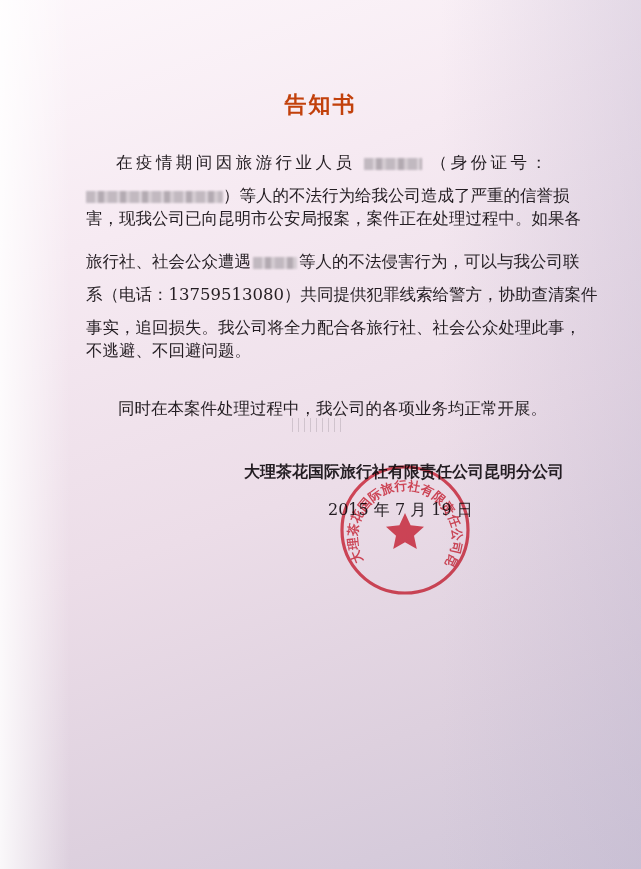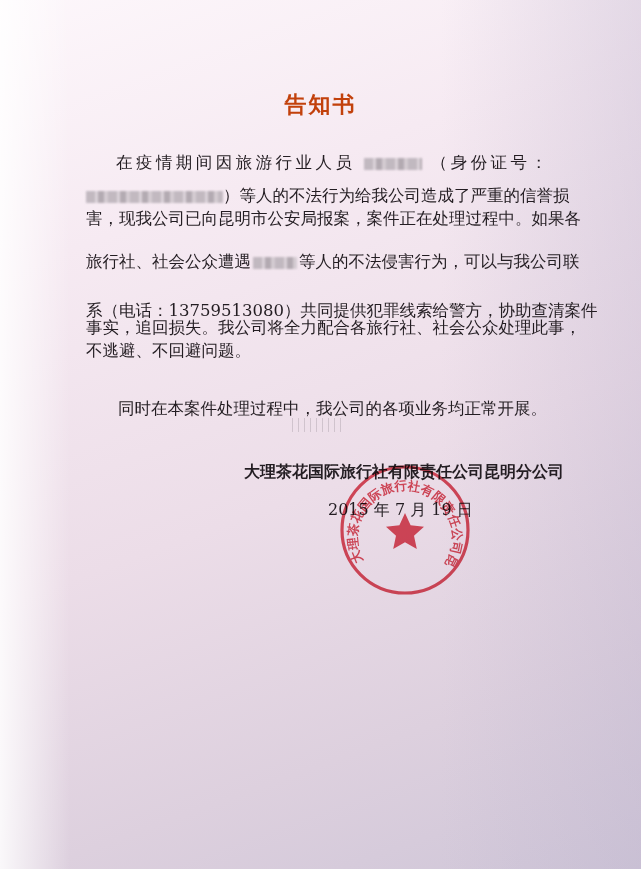--- a/index.html
+++ b/index.html
@@ -70,21 +70,21 @@
 <div class="line" style="top:185px;">
   <span class="redact" style="width:137px;"></span><span>）等人的不法行为给我公司造成了严重的信誉损</span>
 </div>
 
 <div class="line" style="top:208px;">害，现我公司已向昆明市公安局报案，案件正在处理过程中。如果各</div>
 
 <div class="line" style="top:251px;">
   <span>旅行社、社会公众遭遇</span><span class="redact" style="width:44px; margin:0 2px;"></span><span>等人的不法侵害行为，可以与我公司联</span>
 </div>
 
-<div class="line" style="top:284px;margin-top:16px;">系（电话：13759513080）共同提供犯罪线索给警方，协助查清案件</div>
+<div class="line" style="top:284px;">系（电话：13759513080）共同提供犯罪线索给警方，协助查清案件</div>
 
 <div class="line" style="top:317px;">事实，追回损失。我公司将全力配合各旅行社、社会公众处理此事，</div>
 
 <div class="line" style="top:340px;">不逃避、不回避问题。</div>
 
 <div class="line" style="top:398px; left:118px;">同时在本案件处理过程中，我公司的各项业务均正常开展。</div>
 
 <div class="marks"></div>
 
 <div class="signature">大理茶花国际旅行社有限责任公司昆明分公司</div>

